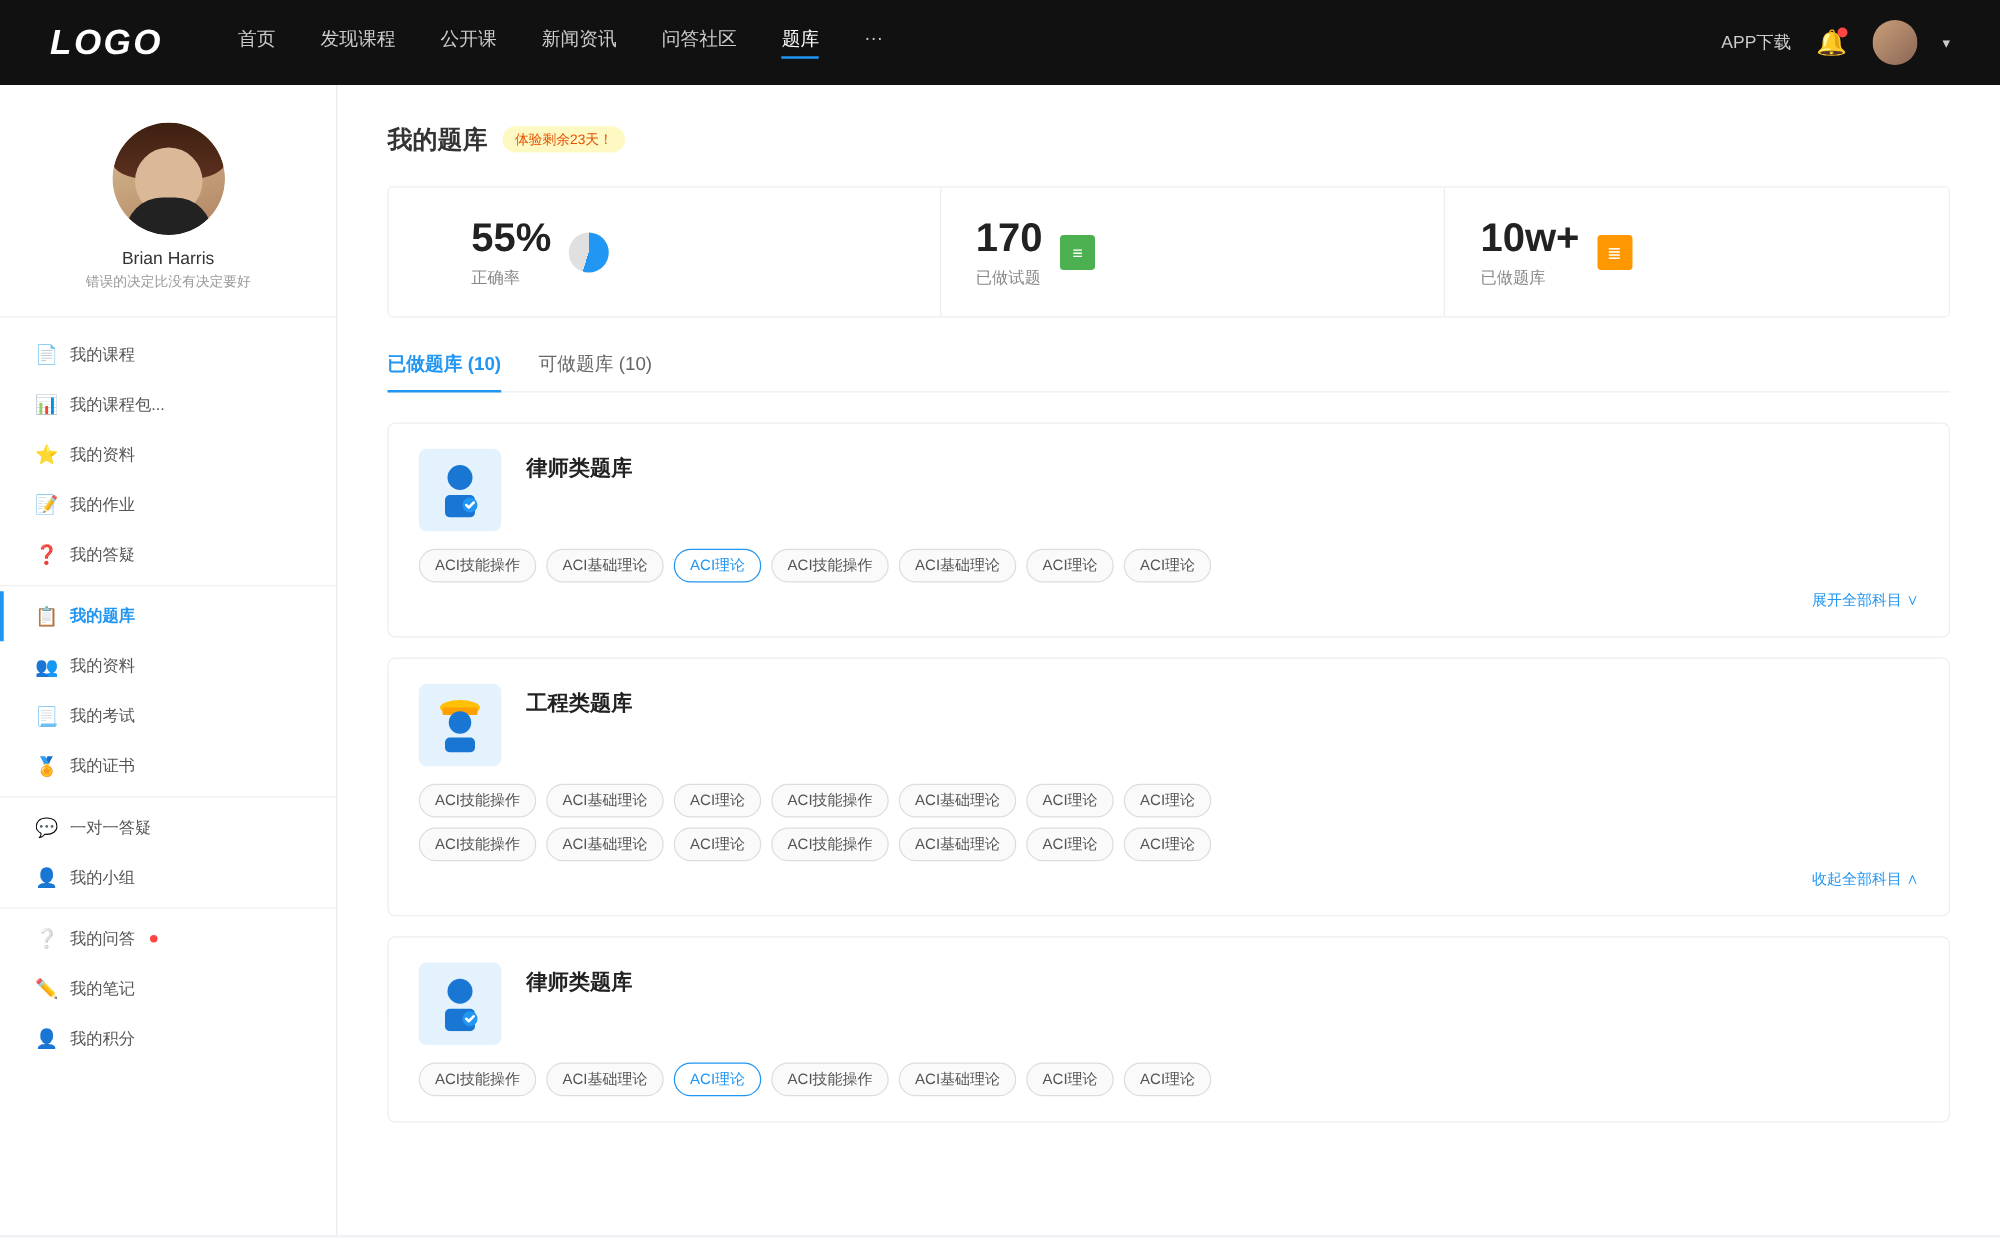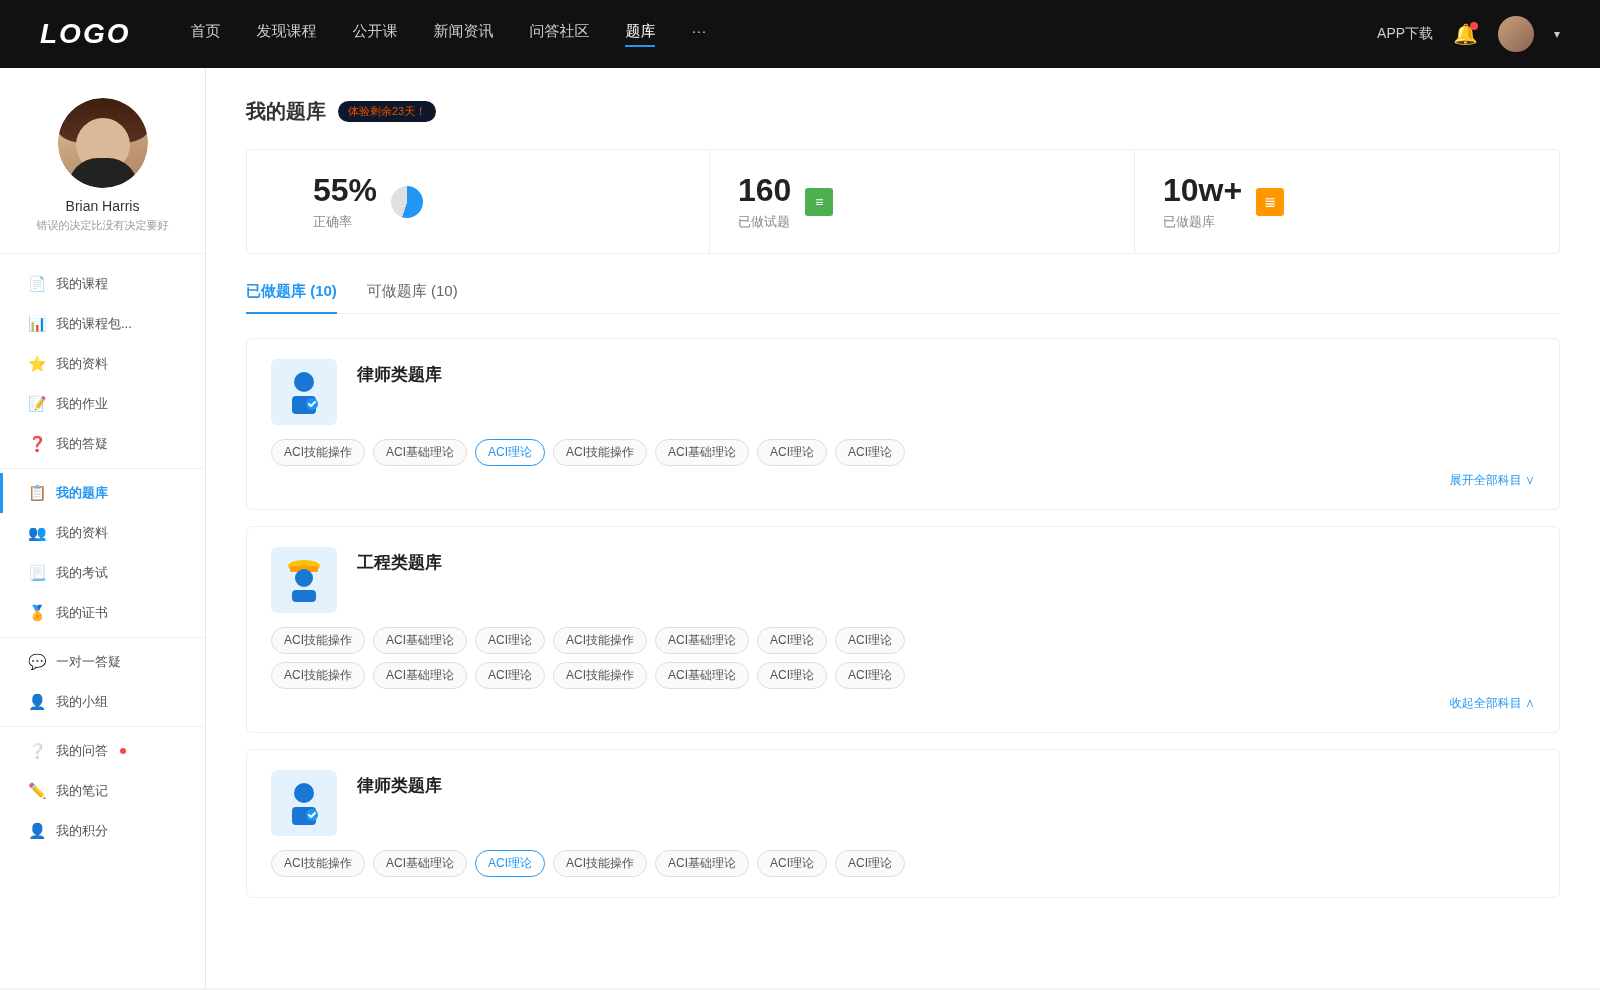--- a/index.html
+++ b/index.html
@@ -82,21 +82,21 @@
     .nav-chevron { color: #ccc; font-size: 12px; cursor: pointer; }
 
     
     .page-body {
       display: flex;
       min-height: 920px;
     }
 
     
     .sidebar {
-      width: 206px;
+      width: 270px;
       background: #fff;
       border-right: 1px solid #e8e8e8;
       padding: 30px 0 20px;
       flex-shrink: 0;
     }
     .sidebar-profile {
       display: flex;
       flex-direction: column;
       align-items: center;
       padding: 0 20px 20px;
@@ -173,21 +173,21 @@
       align-items: center;
       gap: 12px;
       margin-bottom: 24px;
     }
     .page-title-text {
       font-size: 20px;
       font-weight: 600;
       color: #333;
     }
     .trial-badge {
-      background: #0f172a;
+      background: #fef9c3;
       color: #e65100;
       font-size: 11px;
       padding: 3px 10px;
       border-radius: 12px;
     }
 
     
     .stats-row {
       display: flex;
       border: 1px solid #eee;
@@ -475,21 +475,21 @@
 
     <div class="stat-item">
           <div>
             <div class="stat-value">55%</div>
             <div class="stat-label">正确率</div>
           </div>
           <div class="pie-chart"></div>
         </div>
         <div class="stat-item">
           <div>
-            <div class="stat-value">160</div>
+            <div class="stat-value">170</div>
             <div class="stat-label">已做试题</div>
           </div>
           <div class="doc-icon">≡</div>
         </div>
         <div class="stat-item">
           <div>
             <div class="stat-value">10w+</div>
             <div class="stat-label">已做题库</div>
           </div>
           <div class="question-icon">≣</div>

